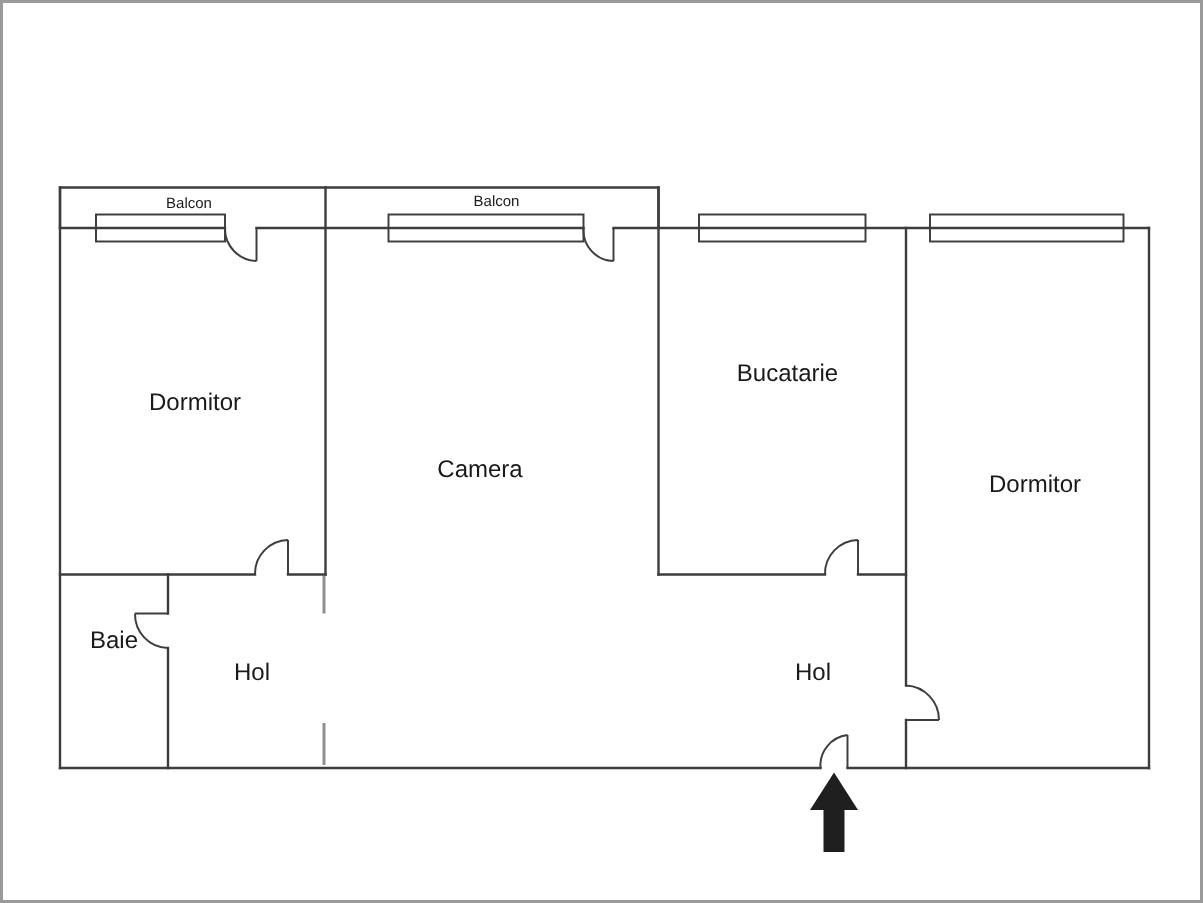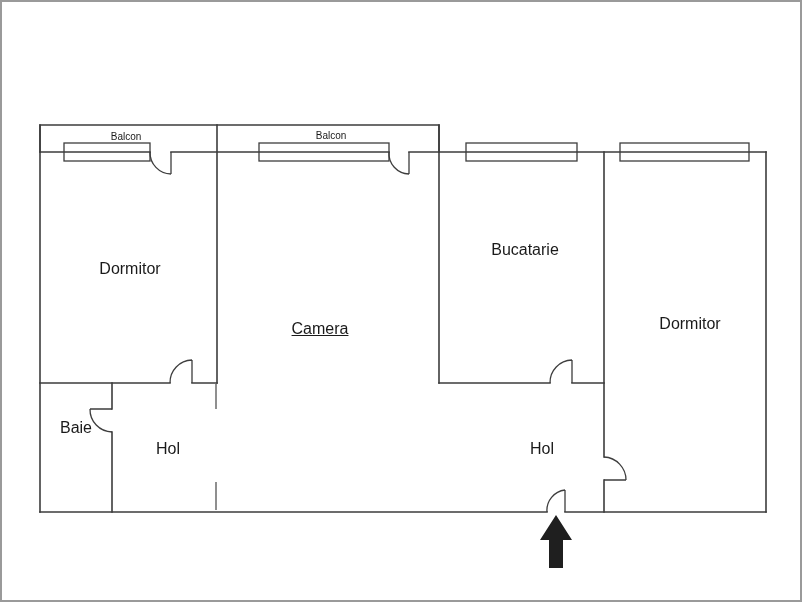--- a/index.html
+++ b/index.html
@@ -83,20 +83,20 @@
       <path d="M602,478 H624 M602,455 A23,23 0 0 1 624,478"></path>
       <path d="M563,488 V510 M545,510 A20.5,20.5 0 0 1 563,488"></path>
     </g>
 
     <polygon points="554,513 570,538 561,538 561,566 547,566 547,538 538,538" fill="#1f1f1f"></polygon>
   </svg>
 
   <div class="room-label balcon-label" style="left:124px;top:134px;">Balcon</div>
   <div class="room-label balcon-label" style="left:329px;top:133px;">Balcon</div>
   <div class="room-label" style="left:128px;top:267px;">Dormitor</div>
-  <div class="room-label" style="left:318px;top:327px;text-decoration:underline;">Camera</div>
+  <div class="room-label" style="left:318px;top:312px;">Camera</div>
   <div class="room-label" style="left:523px;top:248px;">Bucatarie</div>
   <div class="room-label" style="left:688px;top:322px;">Dormitor</div>
   <div class="room-label" style="left:74px;top:426px;">Baie</div>
   <div class="room-label" style="left:166px;top:447px;">Hol</div>
   <div class="room-label" style="left:540px;top:447px;">Hol</div>
 
 </div>
 
 </body></html>

